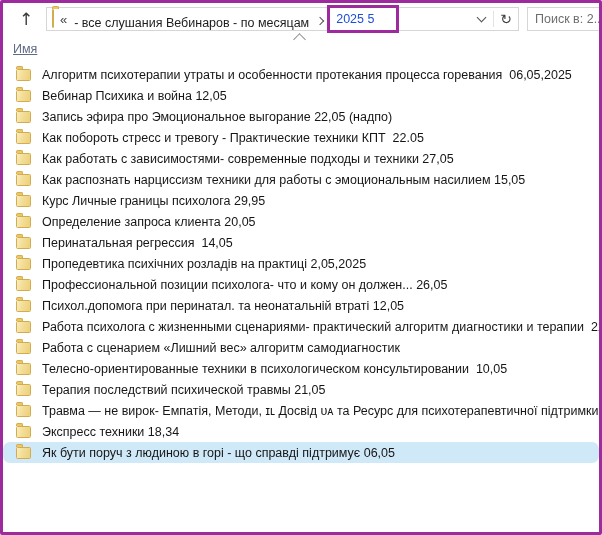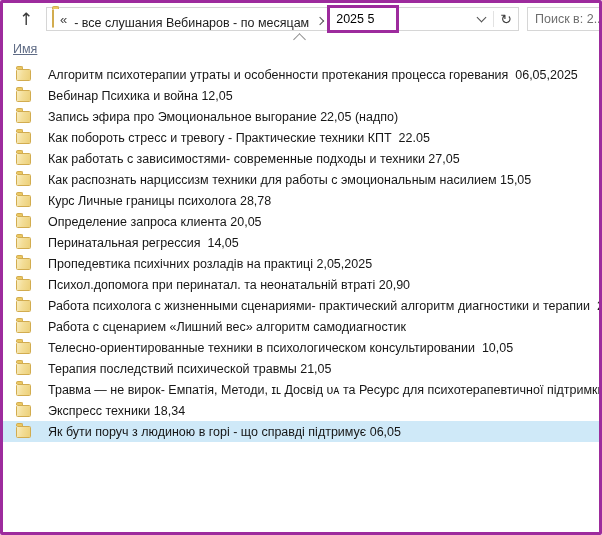--- a/index.html
+++ b/index.html
@@ -30,21 +30,21 @@
   }
   .addr-folder{margin-left:5px;flex:0 0 auto;}
   .collapse-glyph{margin-left:6px;font-size:13px;color:#444;flex:0 0 auto;}
   .crumb-text{margin-left:7px;font-size:12.5px;color:#1c1c1c;white-space:pre;flex:0 0 auto;margin-top:8px;}
   .crumb-sep{margin:0 4px 0 8px;flex:0 0 auto;}
   .chev{display:inline-block;box-sizing:border-box;}
   .chev-right{width:6px;height:6px;border-right:1.3px solid #555;border-bottom:1.3px solid #555;transform:rotate(-45deg);}
   .current-box{
     display:flex;align-items:center;align-self:stretch;
     margin:-3px 0;border:3px solid #9d2b9d;
-    padding:0 22px 0 6px;font-size:12.5px;color:#000000;
+    padding:0 22px 0 6px;font-size:12.5px;color:#1d4ed8;
     background:#fff;white-space:pre;flex:0 0 auto;
   }
   .addr-spacer{flex:1 1 auto;}
   .chev-down{width:7px;height:7px;border-right:1.4px solid #505050;border-bottom:1.4px solid #505050;transform:rotate(45deg);margin:-3px 8px 0 0;cursor:pointer;}
   .addr-divider{width:1px;height:16px;background:#e2e2e2;flex:0 0 auto;}
   .refresh-btn{
     width:24px;height:22px;background:none;border:none;cursor:pointer;
     font-size:14px;color:#3f3f3f;padding:0;line-height:20px;
     font-family:"DejaVu Sans",sans-serif;flex:0 0 auto;
   }
@@ -61,23 +61,23 @@
   .col-header{
     position:absolute;left:10px;top:39px;height:18px;
     font-size:12.5px;color:#5f6b85;cursor:pointer;text-decoration:underline;
   }
 
   
   .file-list{position:absolute;left:0;right:0;top:61px;}
   .row{
     height:21px;display:flex;align-items:center;cursor:pointer;
   }
-  .row.selected{background:#cfe9f8;}
+  .row.selected{background:#cfe9f8;border-radius:7px;}
   .row-label{
-    margin-left:17px;font-size:12.5px;color:#161616;white-space:pre;
+    margin-left:11px;font-size:12.5px;color:#161616;white-space:pre;
     overflow:hidden;
   }
 
   
   .folder-icon{
     position:relative;width:15px;height:12px;margin-left:13px;margin-top:1px;
     background:linear-gradient(105deg,#f9edc0 0%,#f3dd96 45%,#ecd07a 100%);
     border:1px solid #d2ac4f;border-radius:1.5px;box-sizing:border-box;
     flex:0 0 auto;
   }
@@ -139,37 +139,41 @@
       <div class="row">
         <span class="folder-icon"></span>
         <span class="row-label">Как работать с зависимостями- современные подходы и техники 27,05</span>
       </div>
       <div class="row">
         <span class="folder-icon"></span>
         <span class="row-label">Как распознать нарциссизм техники для работы с эмоциональным насилием 15,05</span>
       </div>
       <div class="row">
         <span class="folder-icon"></span>
-        <span class="row-label">Курс Личные границы психолога 28,78</span>
+        <span class="row-label">Курс Личные границы психолога 29,95</span>
       </div>
       <div class="row">
         <span class="folder-icon"></span>
         <span class="row-label">Определение запроса клиента 20,05</span>
       </div>
       <div class="row">
         <span class="folder-icon"></span>
         <span class="row-label">Перинатальная регрессия  14,05</span>
       </div>
       <div class="row">
         <span class="folder-icon"></span>
         <span class="row-label">Пропедевтика психічних розладів на практиці 2,05,2025</span>
       </div>
       <div class="row">
         <span class="folder-icon"></span>
-        <span class="row-label">Психол.допомога при перинатал. та неонатальній втраті 20,90</span>
+        <span class="row-label">Профессиональной позиции психолога- что и кому он должен... 26,05</span>
+      </div>
+      <div class="row">
+        <span class="folder-icon"></span>
+        <span class="row-label">Психол.допомога при перинатал. та неонатальній втраті 12,05</span>
       </div>
       <div class="row">
         <span class="folder-icon"></span>
         <span class="row-label">Работа психолога с жизненными сценариями- практический алгоритм диагностики и терапии  22,05</span>
       </div>
       <div class="row">
         <span class="folder-icon"></span>
         <span class="row-label">Работа с сценарием «Лишний вес» алгоритм самодиагностик</span>
       </div>
       <div class="row">

